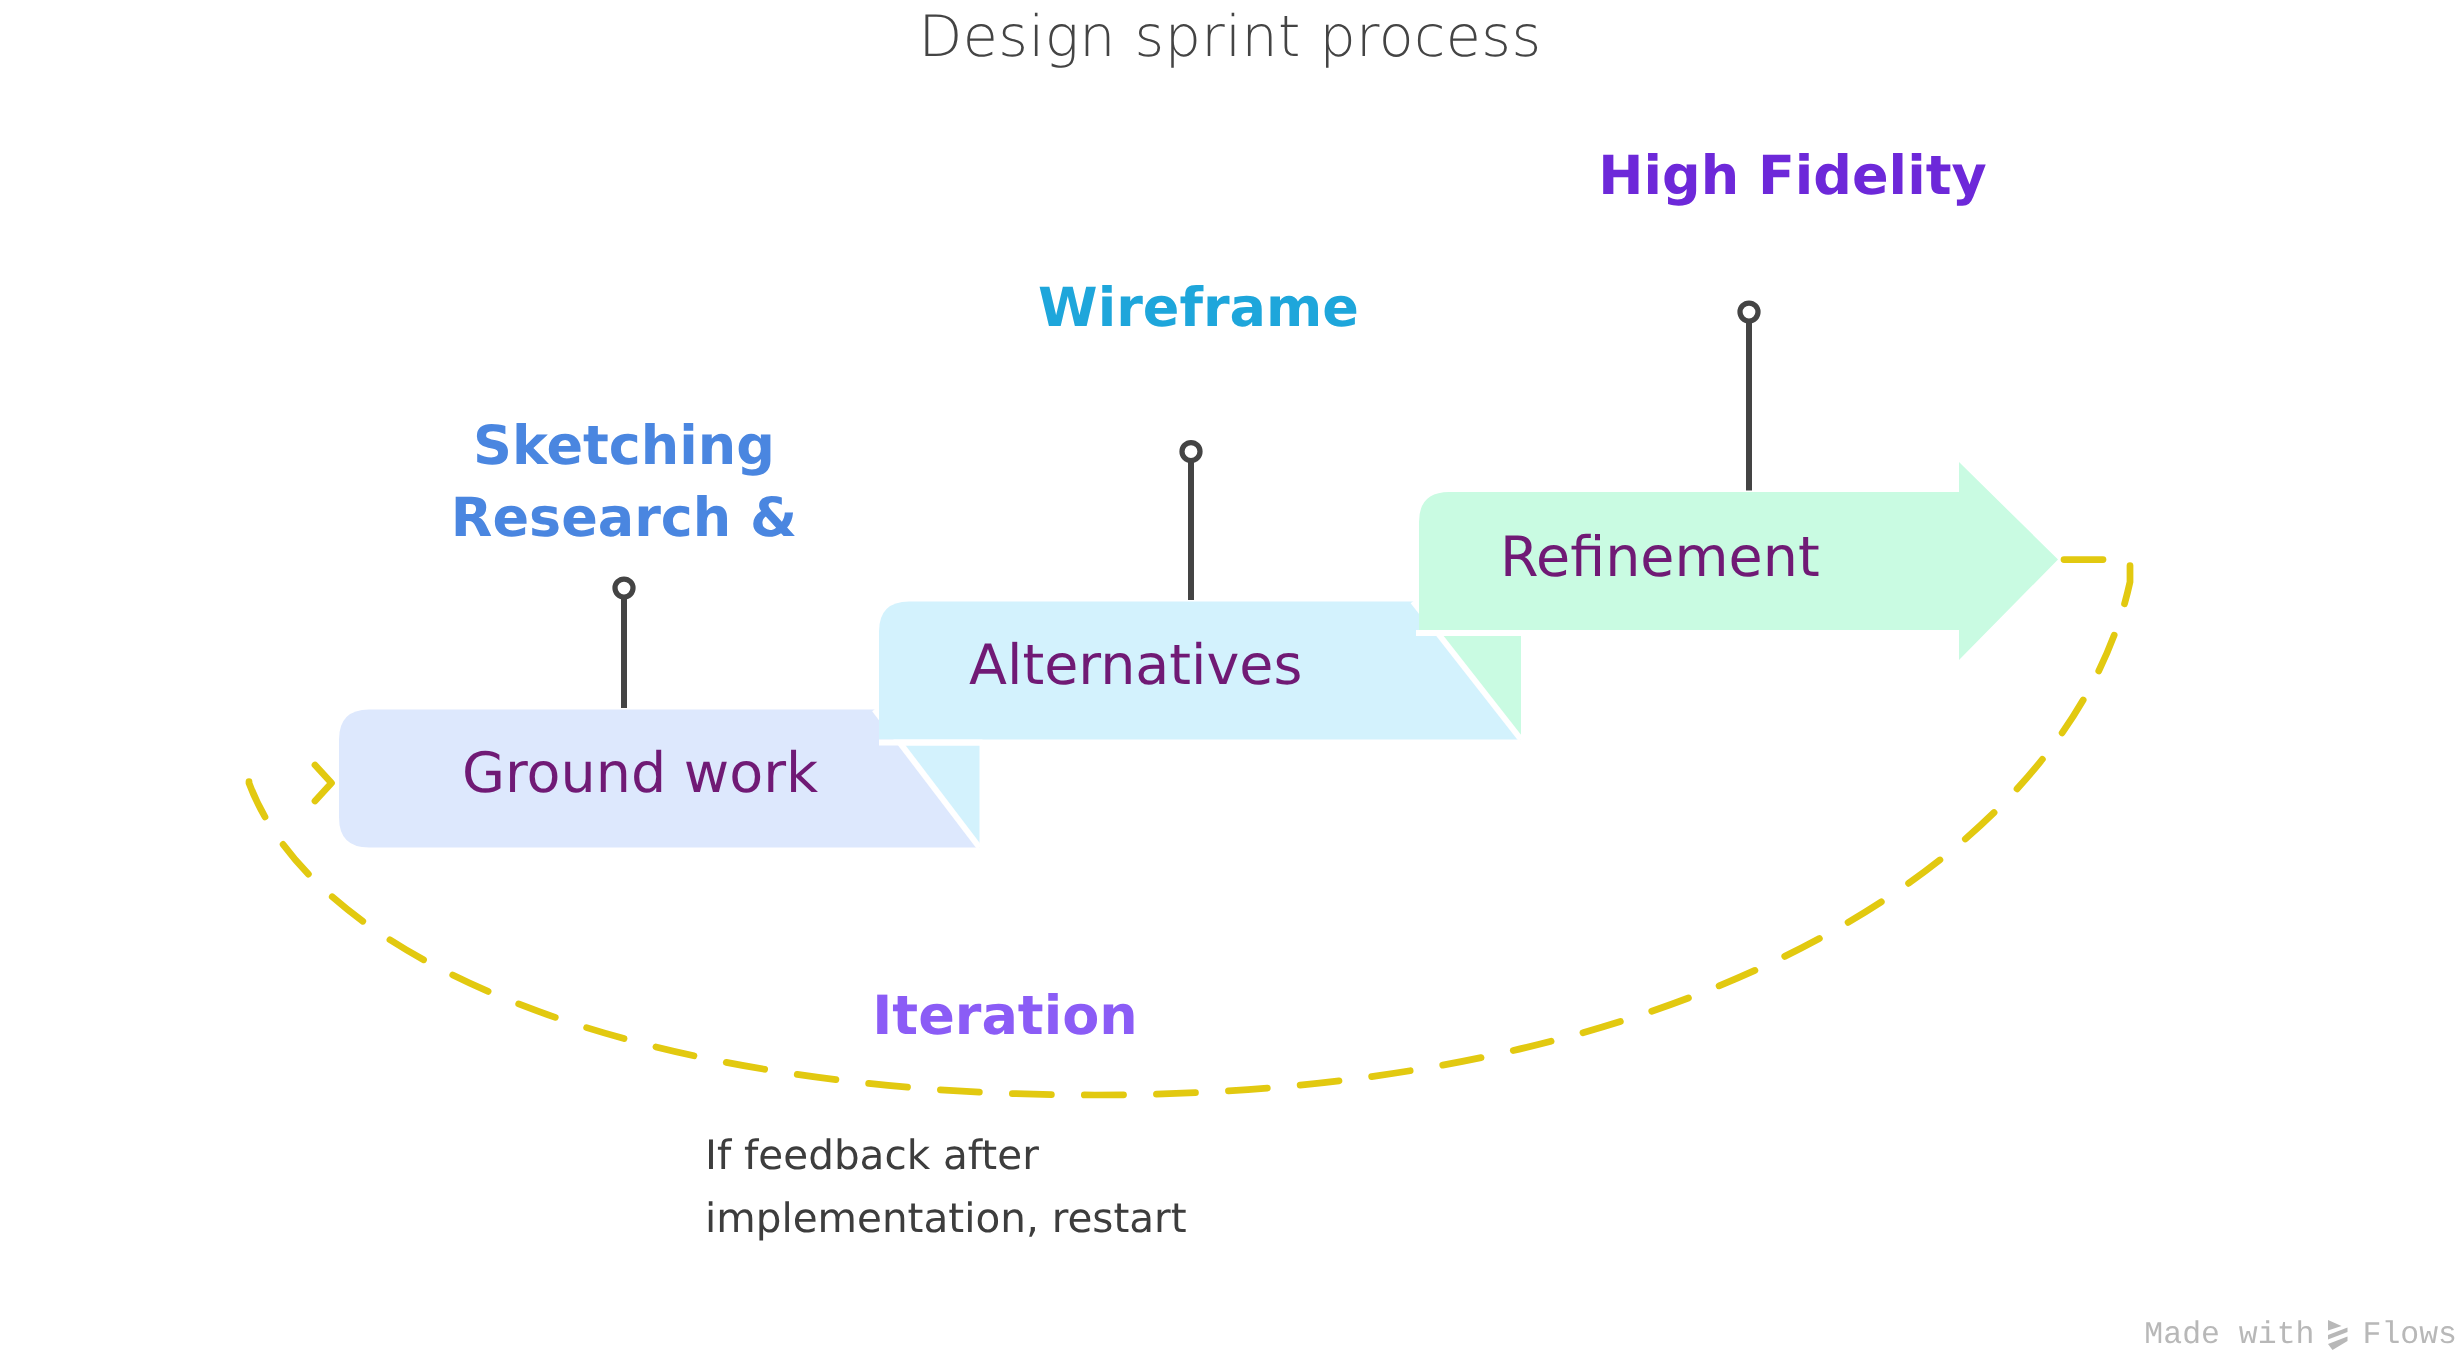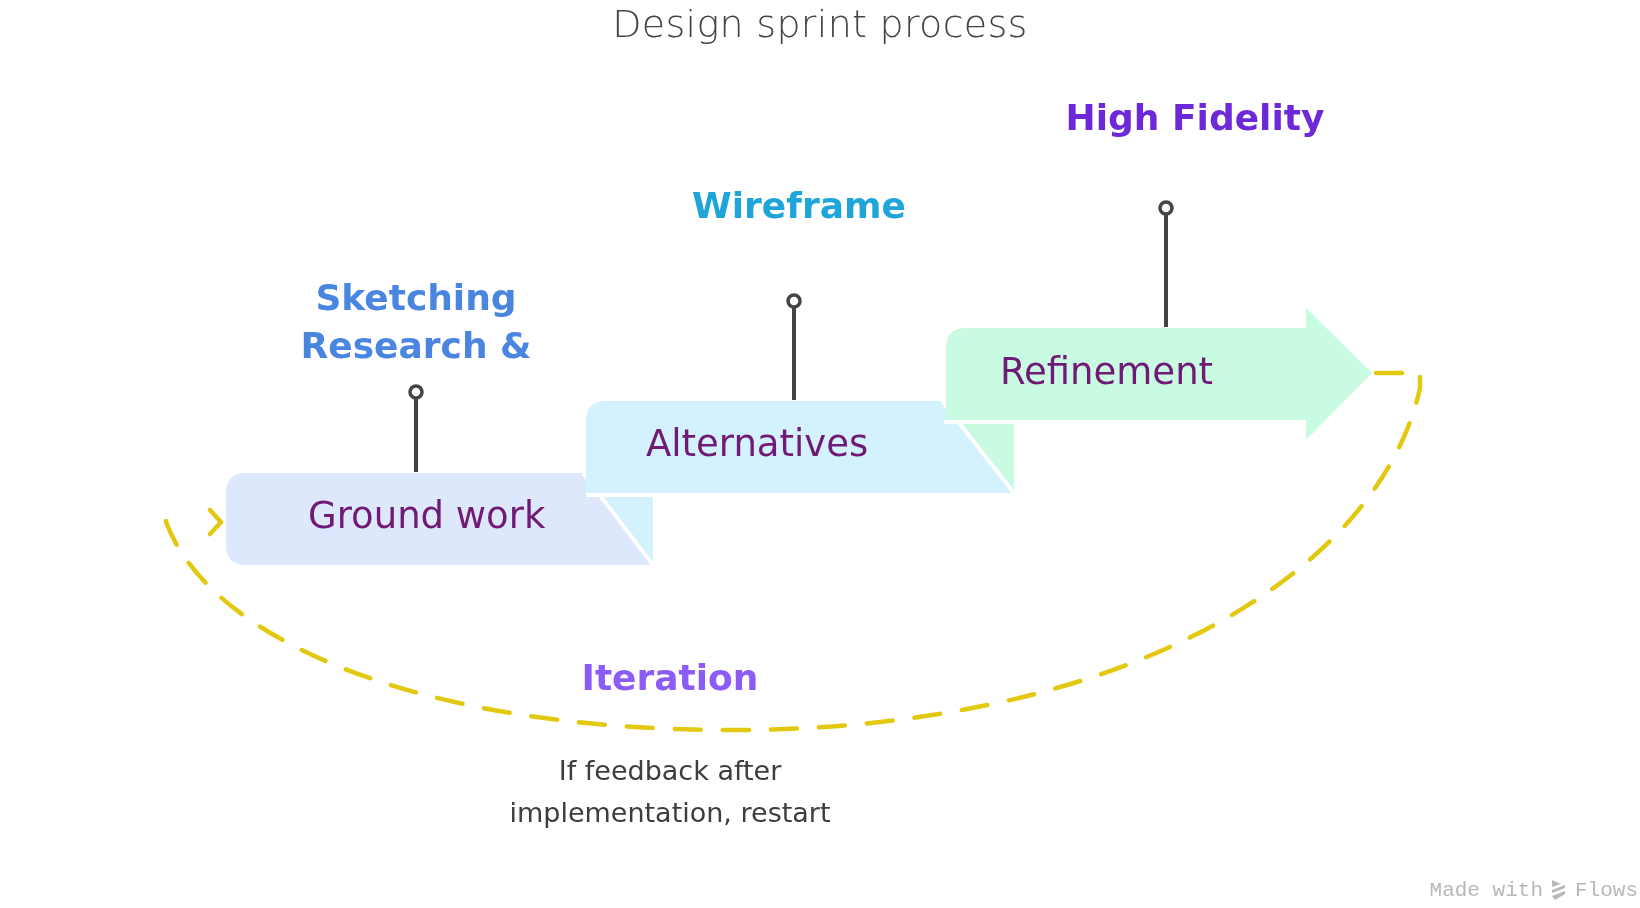--- a/index.html
+++ b/index.html
@@ -6,21 +6,21 @@
   body { width: 1640px; height: 908px; position: relative; overflow: hidden;
          font-family: "DejaVu Sans", sans-serif; }
   #stage { position: absolute; left: 0; top: 0; width: 1640px; height: 908px; }
   .title { position: absolute; left: 0; width: 1640px; top: 2px; text-align: center;
            font-family: "DejaVu Sans", sans-serif; font-size: 38px; font-weight: 300;
            color: #444444; letter-spacing: 0.3px; }
   .label { position: absolute; text-align: center; font-family: "DejaVu Sans", sans-serif;
            font-weight: bold; font-size: 36px; line-height: 48px; white-space: nowrap; }
   .step-text { position: absolute; font-family: "DejaVu Sans", sans-serif;
                font-size: 37px; color: #701a75; white-space: nowrap; }
-  .note { position: absolute; text-align: center; font-family: "DejaVu Sans", sans-serif;
+  .note { position: absolute; text-align: left; font-family: "DejaVu Sans", sans-serif;
           font-size: 27px; line-height: 42px; color: #3d3d3d; white-space: nowrap; }
   .watermark { position: absolute; right: 2px; bottom: 6px; font-family: Liberation Mono, monospace;
                font-size: 21px; color: #b8b8b8; display: flex; align-items: center; gap: 6px; }
 </style>
 </head>
 <body>
 
 <div id="stage">
 
   <div class="title">Design sprint process</div>

